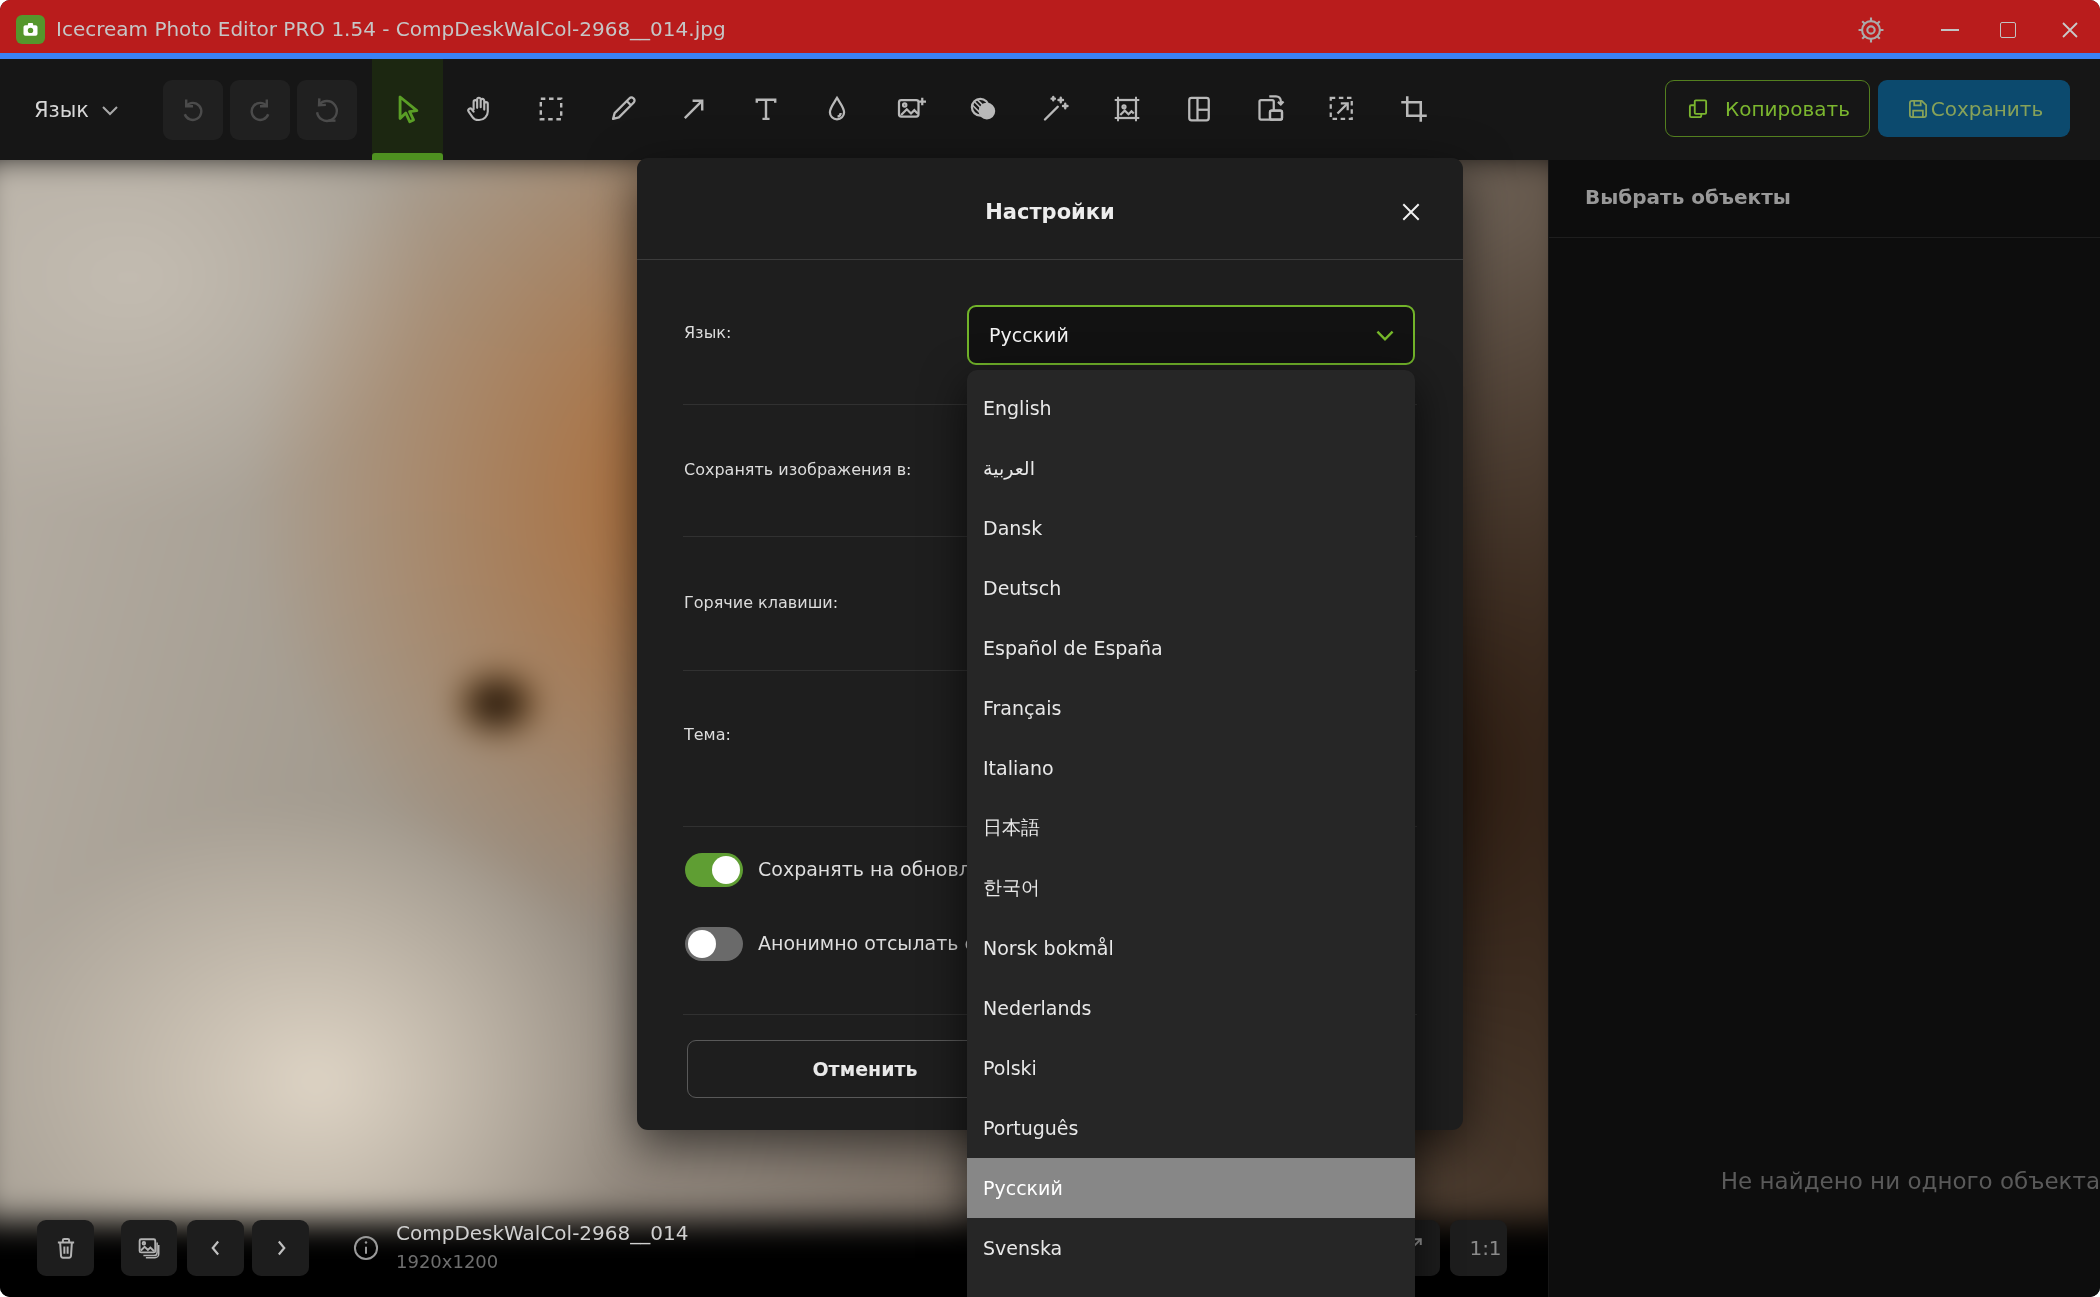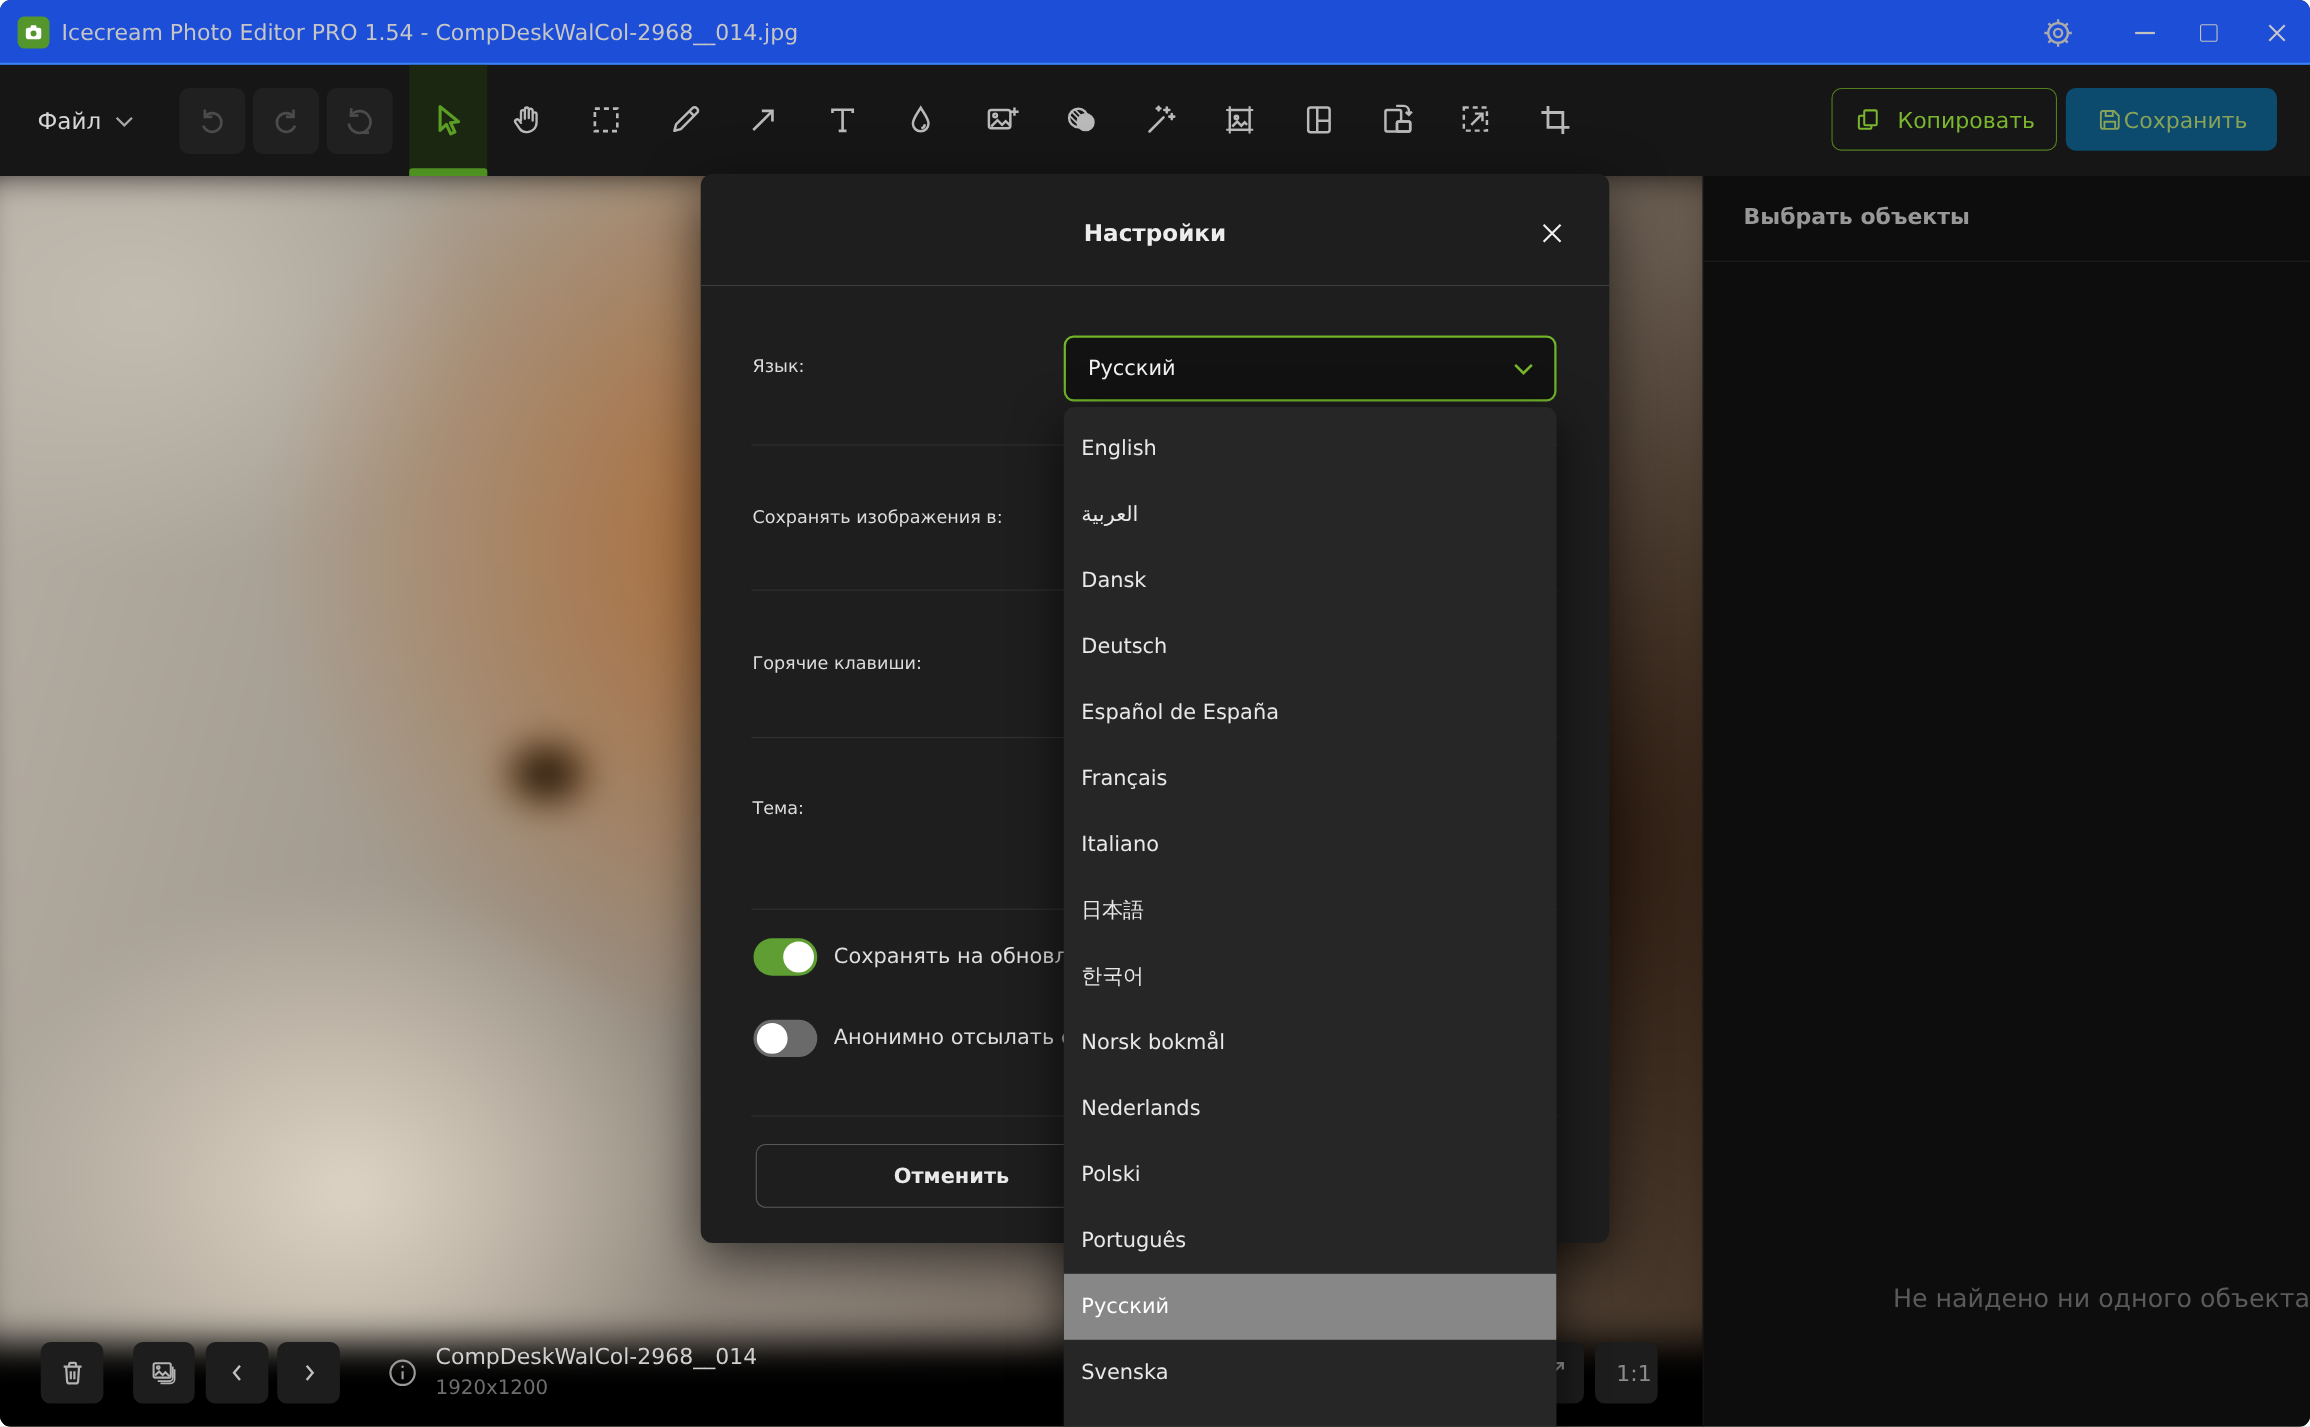--- a/index.html
+++ b/index.html
@@ -3,21 +3,21 @@
 <meta charset="utf-8">
 <style>
   * { box-sizing: border-box; margin: 0; padding: 0; }
   html,body { width:2100px; height:1297px; overflow:hidden; background:#ffffff;
               font-family:"DejaVu Sans", sans-serif; }
   .window { position:relative; width:2100px; height:1297px; background:#131313;
             border-radius:10px; overflow:hidden; }
 
   
   .titlebar { position:absolute; left:0; top:0; width:2100px; height:59px;
-              background:#1d4ed8; border-bottom:2px solid #3b82f6; }
+              background:#b91c1c; border-bottom:6px solid #3b82f6; }
   .app-icon { position:absolute; left:16px; top:15px; width:29px; height:29px;
               border-radius:6px; background:#55962c; display:flex; align-items:center; justify-content:center; }
   .win-title { position:absolute; left:56px; top:17px; font-size:20px; color:#c6c6c6; white-space:nowrap; }
   .tb-btn { position:absolute; top:0; height:59px; display:flex; align-items:center; justify-content:center; cursor:default; }
   .gear { left:1844px; width:54px; color:#ababab; }
   .minb { left:1926px; width:48px; }
   .maxb { left:1984px; width:48px; }
   .closeb { left:2044px; width:52px; }
   .min-glyph { width:18px; height:0; border-top:2px solid #c2c2c2; }
   .max-glyph { width:16px; height:16px; border:1.6px solid #c2c2c2; border-radius:2px; }
@@ -128,21 +128,21 @@
       </div>
     <div class="tb-btn closeb">
       <svg width="20" height="20" viewBox="0 0 20 20" stroke="#c9c9c9" stroke-width="1.8">
           <path d="M3 3 L17 17 M17 3 L3 17"></path>
         </svg>
     </div>
   </div>
 
   <div class="toolbar">
     <div class="file-menu">
-      <span>Файл</span>
+      <span>Язык</span>
       <svg width="18" height="12" viewBox="0 0 18 12" fill="none" stroke="#a8a8a8" stroke-width="2">
           <polyline points="2,3 9,10 16,3"></polyline>
         </svg>
     </div>
 
     <div class="hist-btn" style="left:163px">
       <svg width="34" height="34" viewBox="0 0 24 24" fill="none" stroke="currentColor" stroke-width="1.7">
         <path d="M7.2 9.2 A6 6 0 1 1 6.2 15"></path>
           <polyline points="7.2,4.6 7.2,9.4 12,9.4"></polyline>
       </svg>

